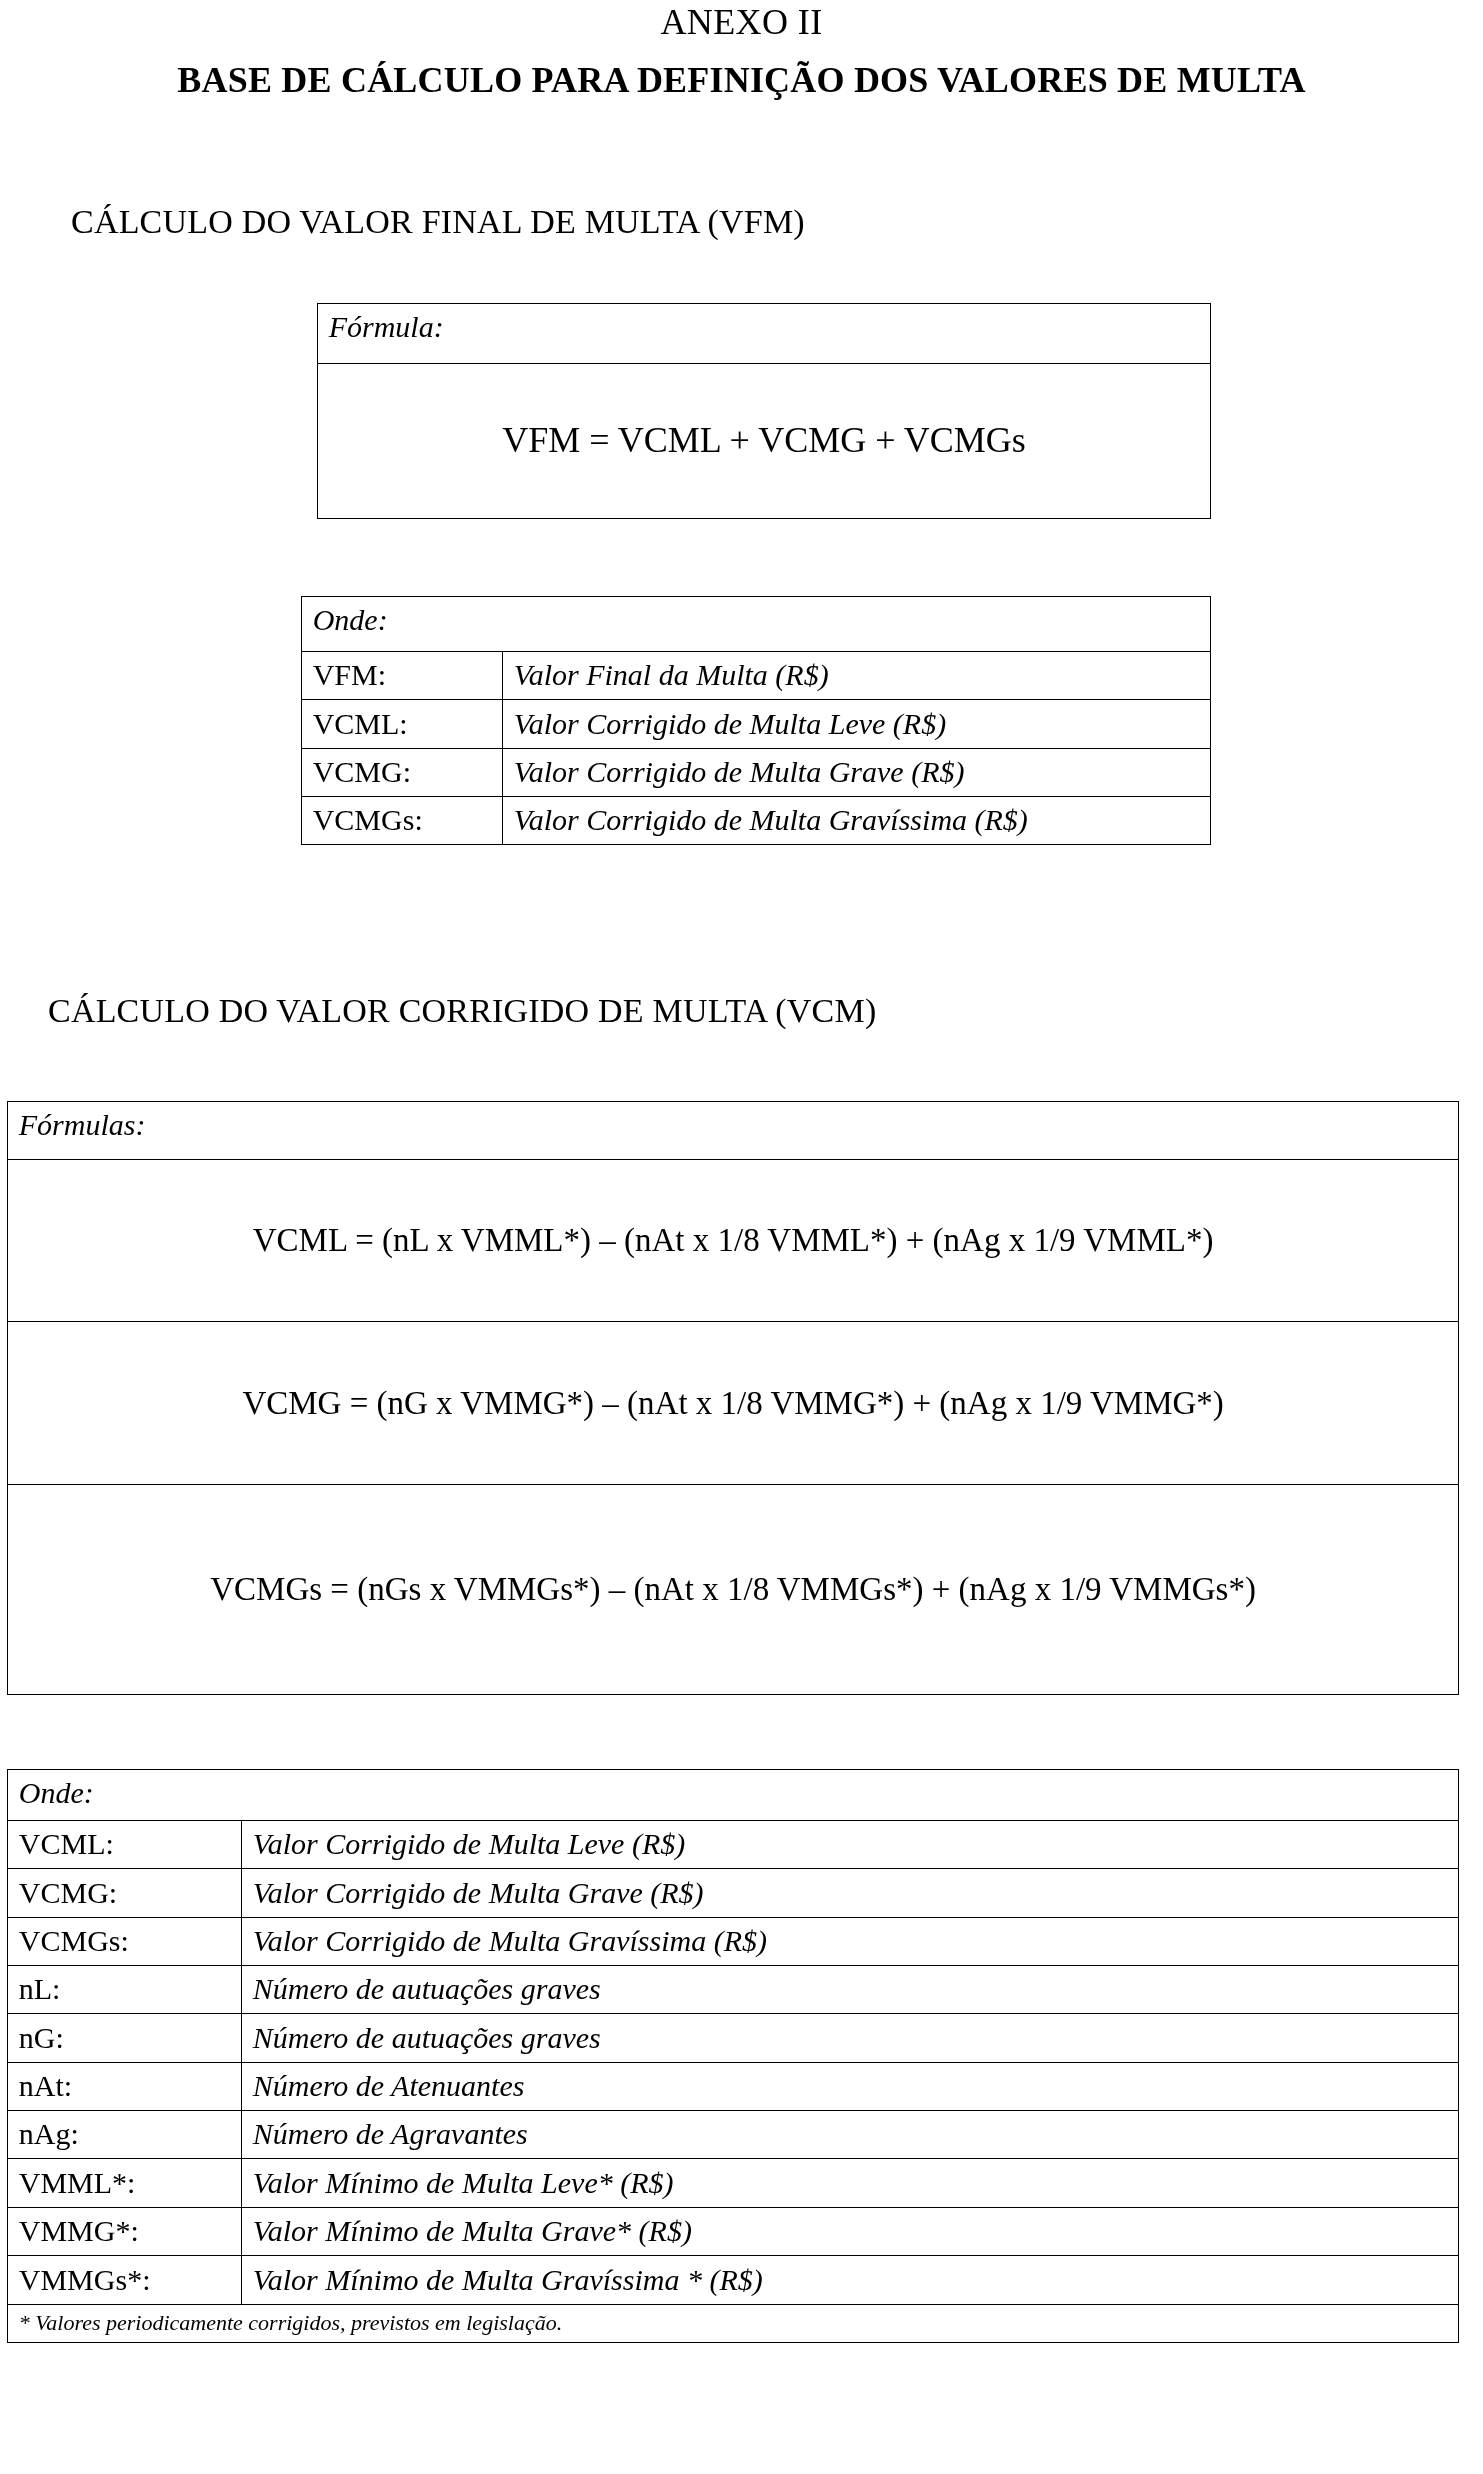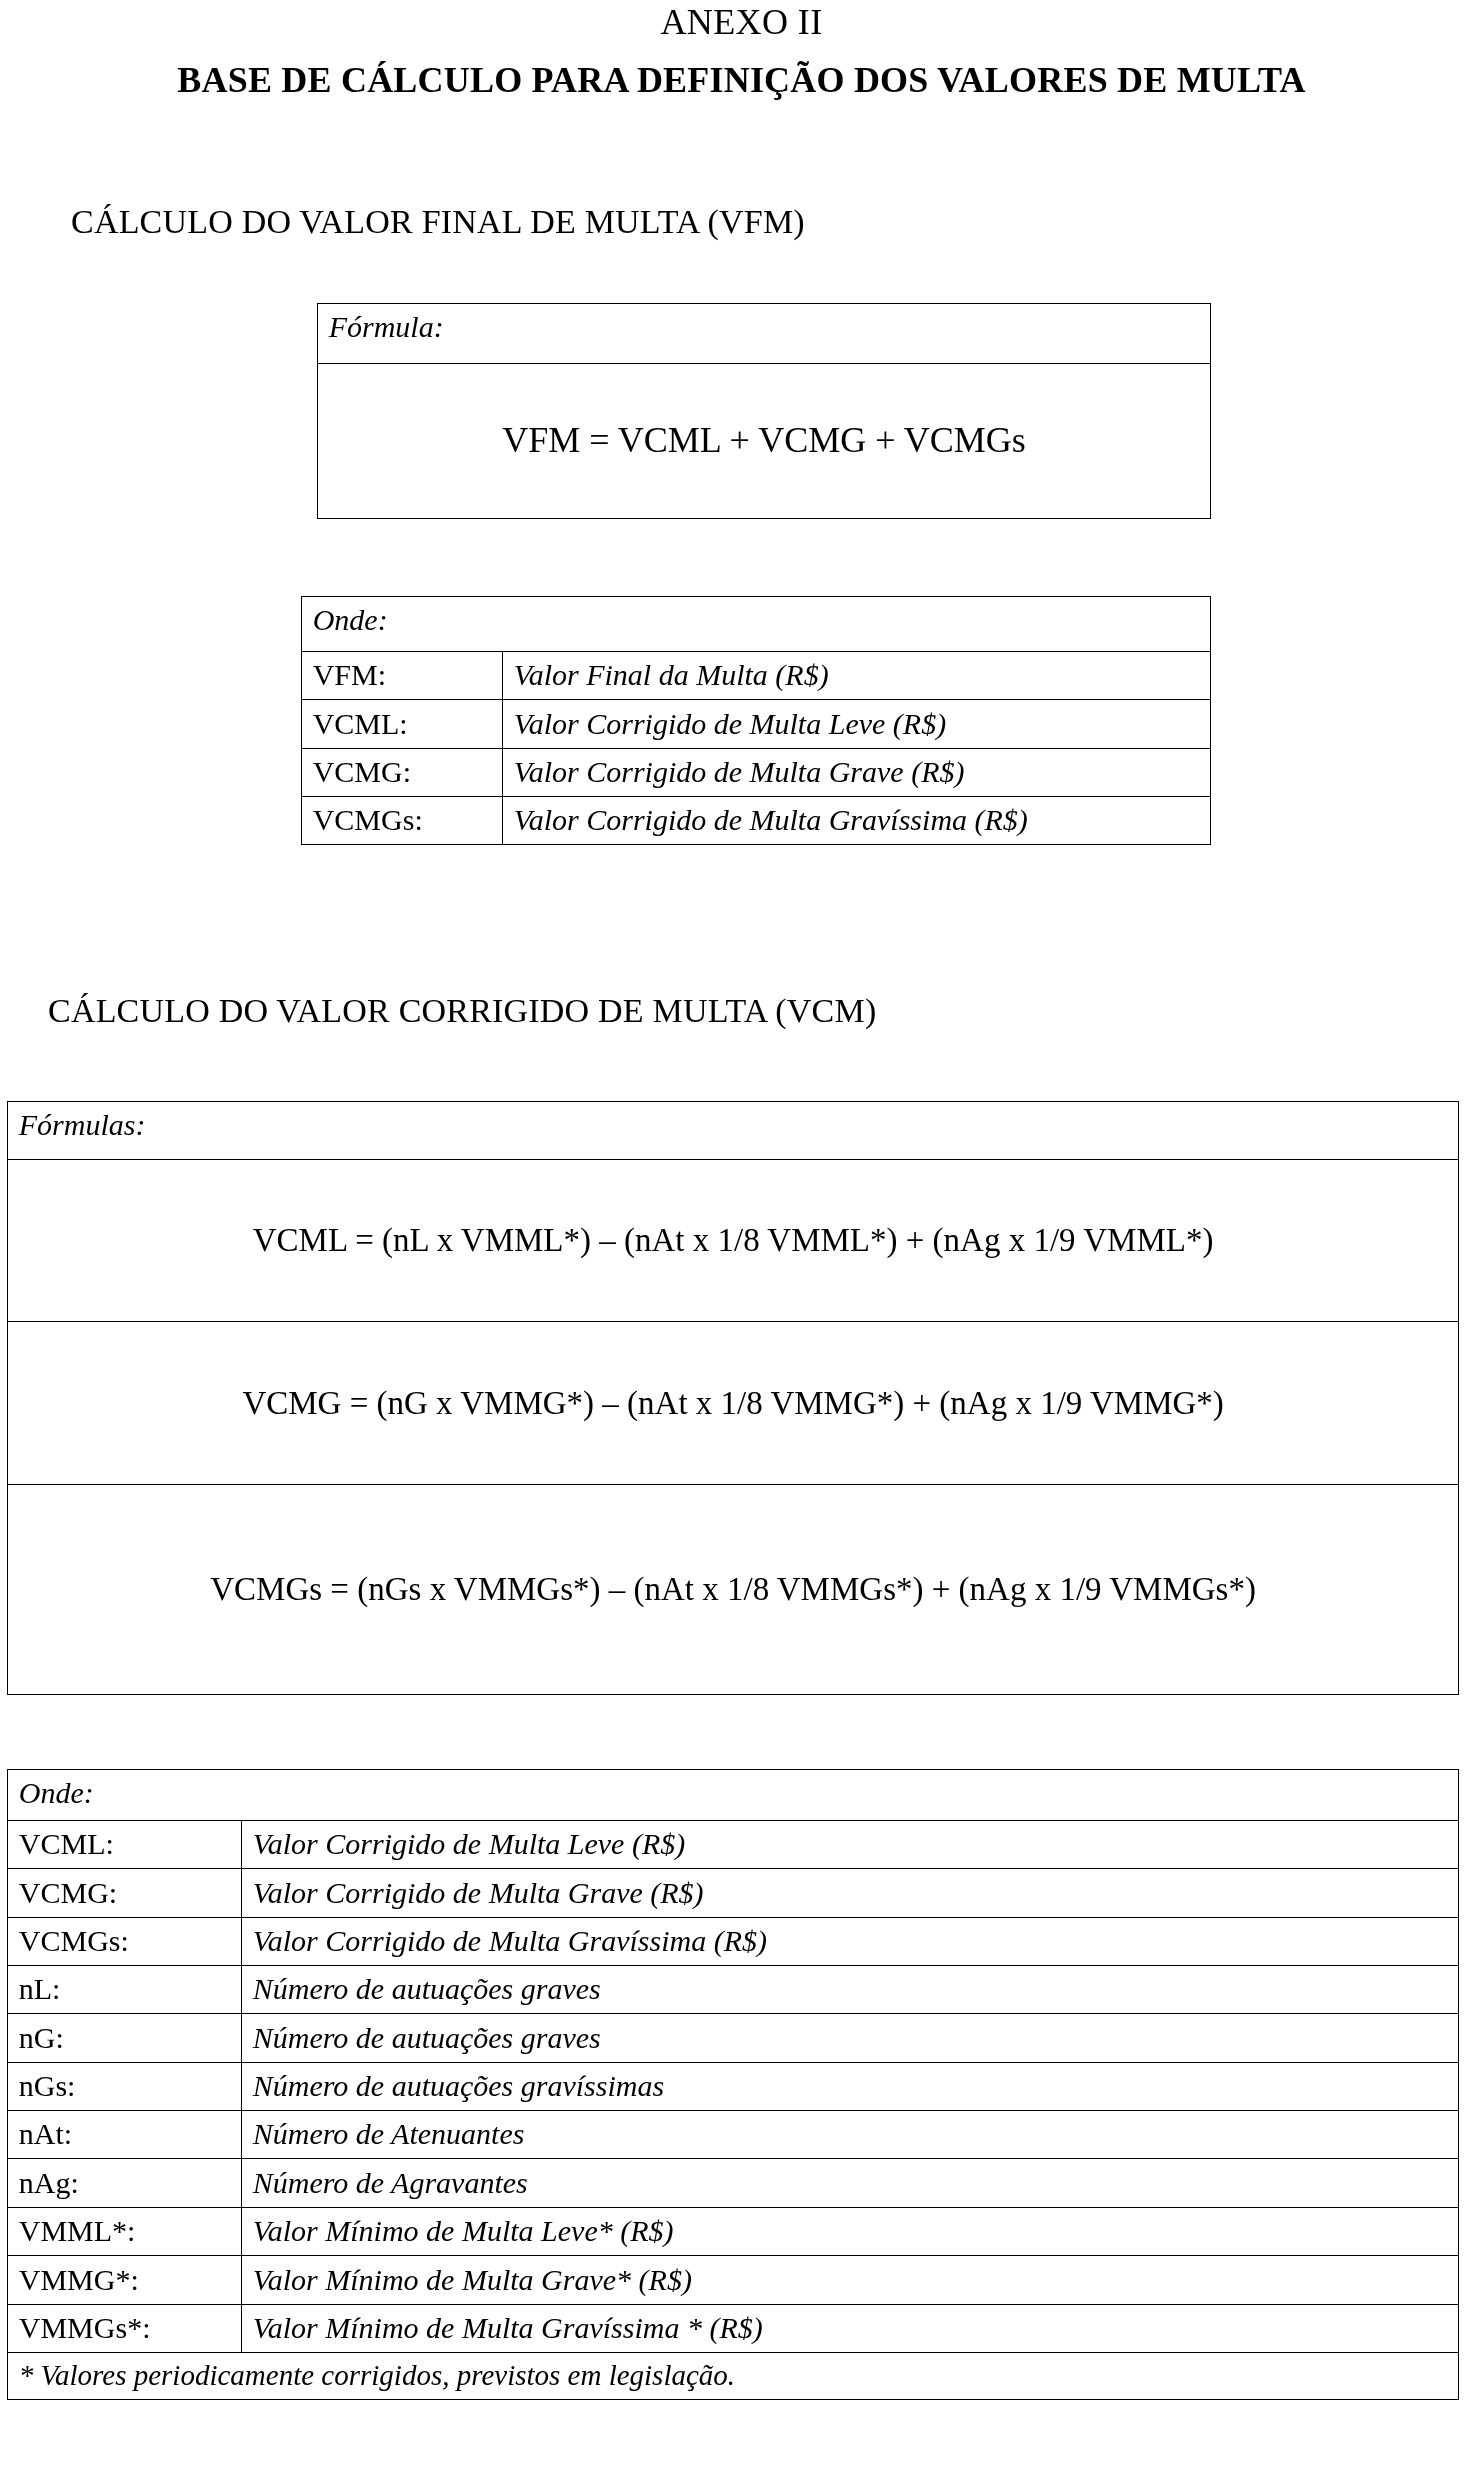--- a/index.html
+++ b/index.html
@@ -145,21 +145,21 @@
     font-size: 30px;
     white-space: nowrap;
   }
   #onde-vcm td.v {
     font-style: italic;
     font-size: 30px;
   }
   #onde-vcm td.cap { height: 39px; }
   #onde-vcm td.note {
     font-style: italic;
-    font-size: 29px;
+    font-size: 22px;
   }
 </style>
 </head>
 <body>
 
 <div class="page">
 
   <div class="h-anexo">ANEXO II</div>
   <div class="h-base">BASE DE CÁLCULO PARA DEFINIÇÃO DOS VALORES DE MULTA</div>
 
@@ -246,24 +246,20 @@
     </tr>
     <tr>
       <td class="k">nL:</td>
       <td class="v">Número de autuações graves</td>
     </tr>
     <tr>
       <td class="k">nG:</td>
       <td class="v">Número de autuações graves</td>
     </tr>
     <tr>
-      <td class="k">nGs:</td>
-      <td class="v">Número de autuações gravíssimas</td>
-    </tr>
-    <tr>
       <td class="k">nAt:</td>
       <td class="v">Número de Atenuantes</td>
     </tr>
     <tr>
       <td class="k">nAg:</td>
       <td class="v">Número de Agravantes</td>
     </tr>
     <tr>
       <td class="k">VMML*:</td>
       <td class="v">Valor Mínimo de Multa Leve* (R$)</td>

